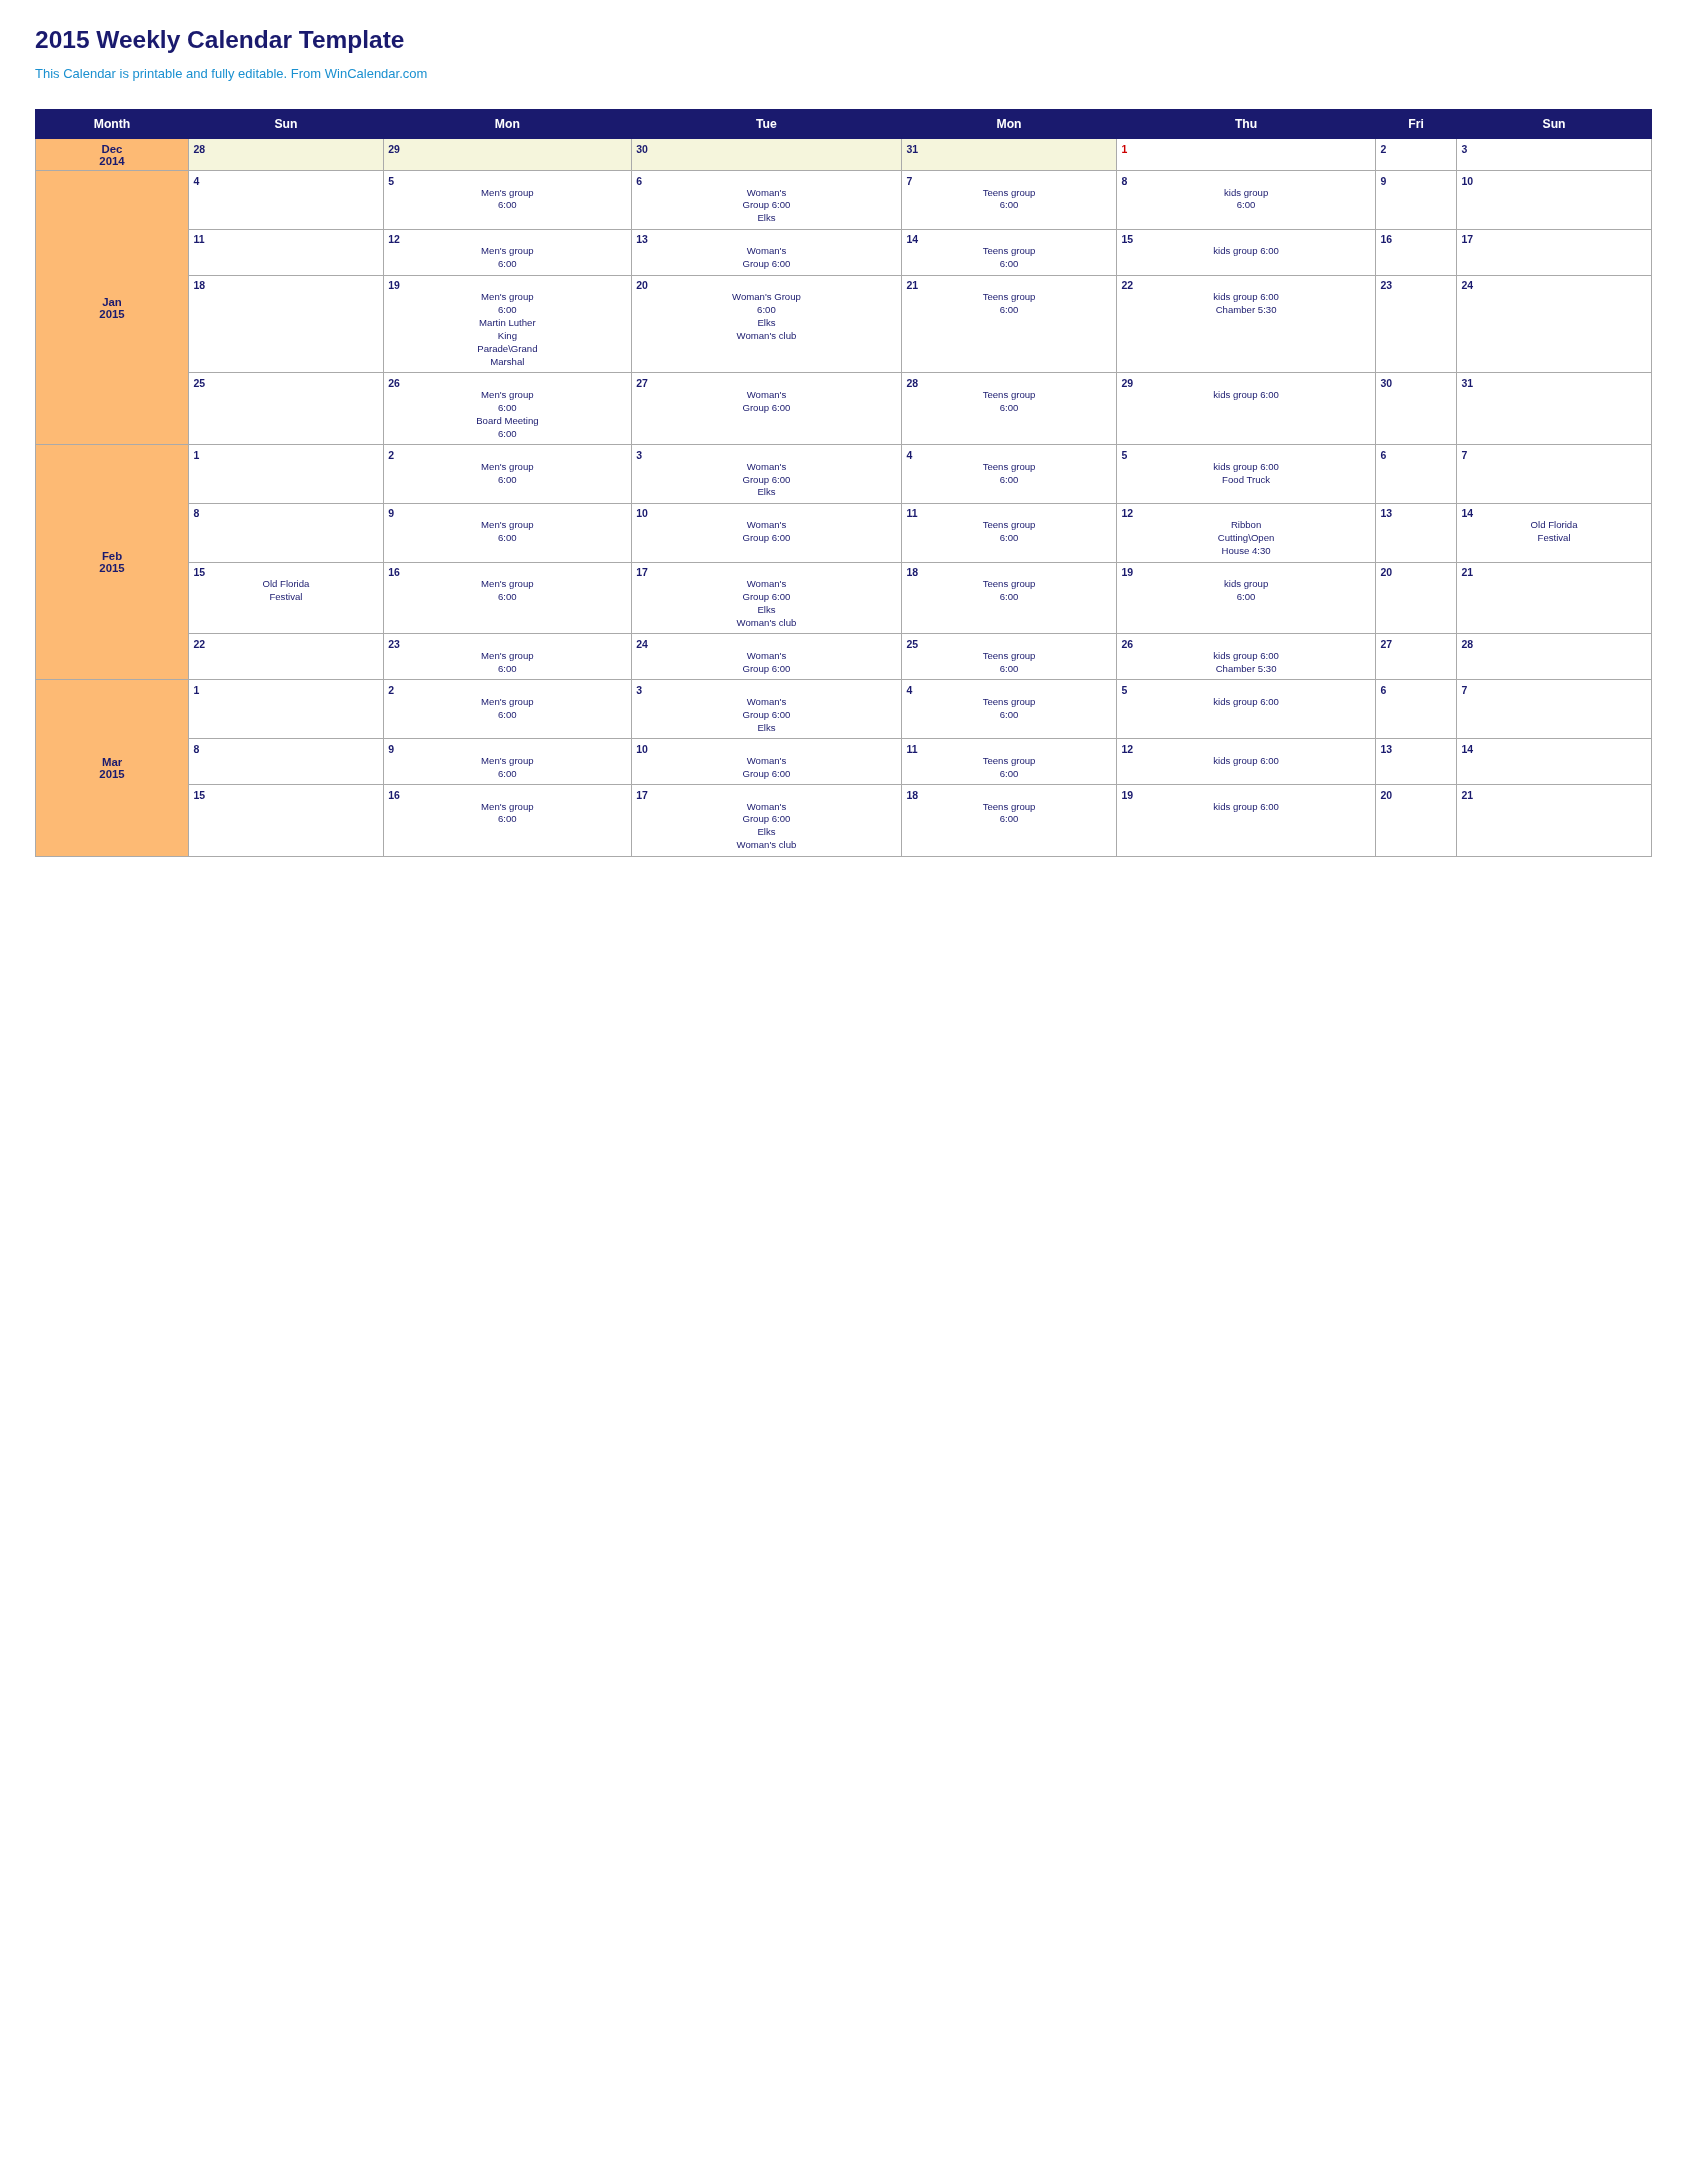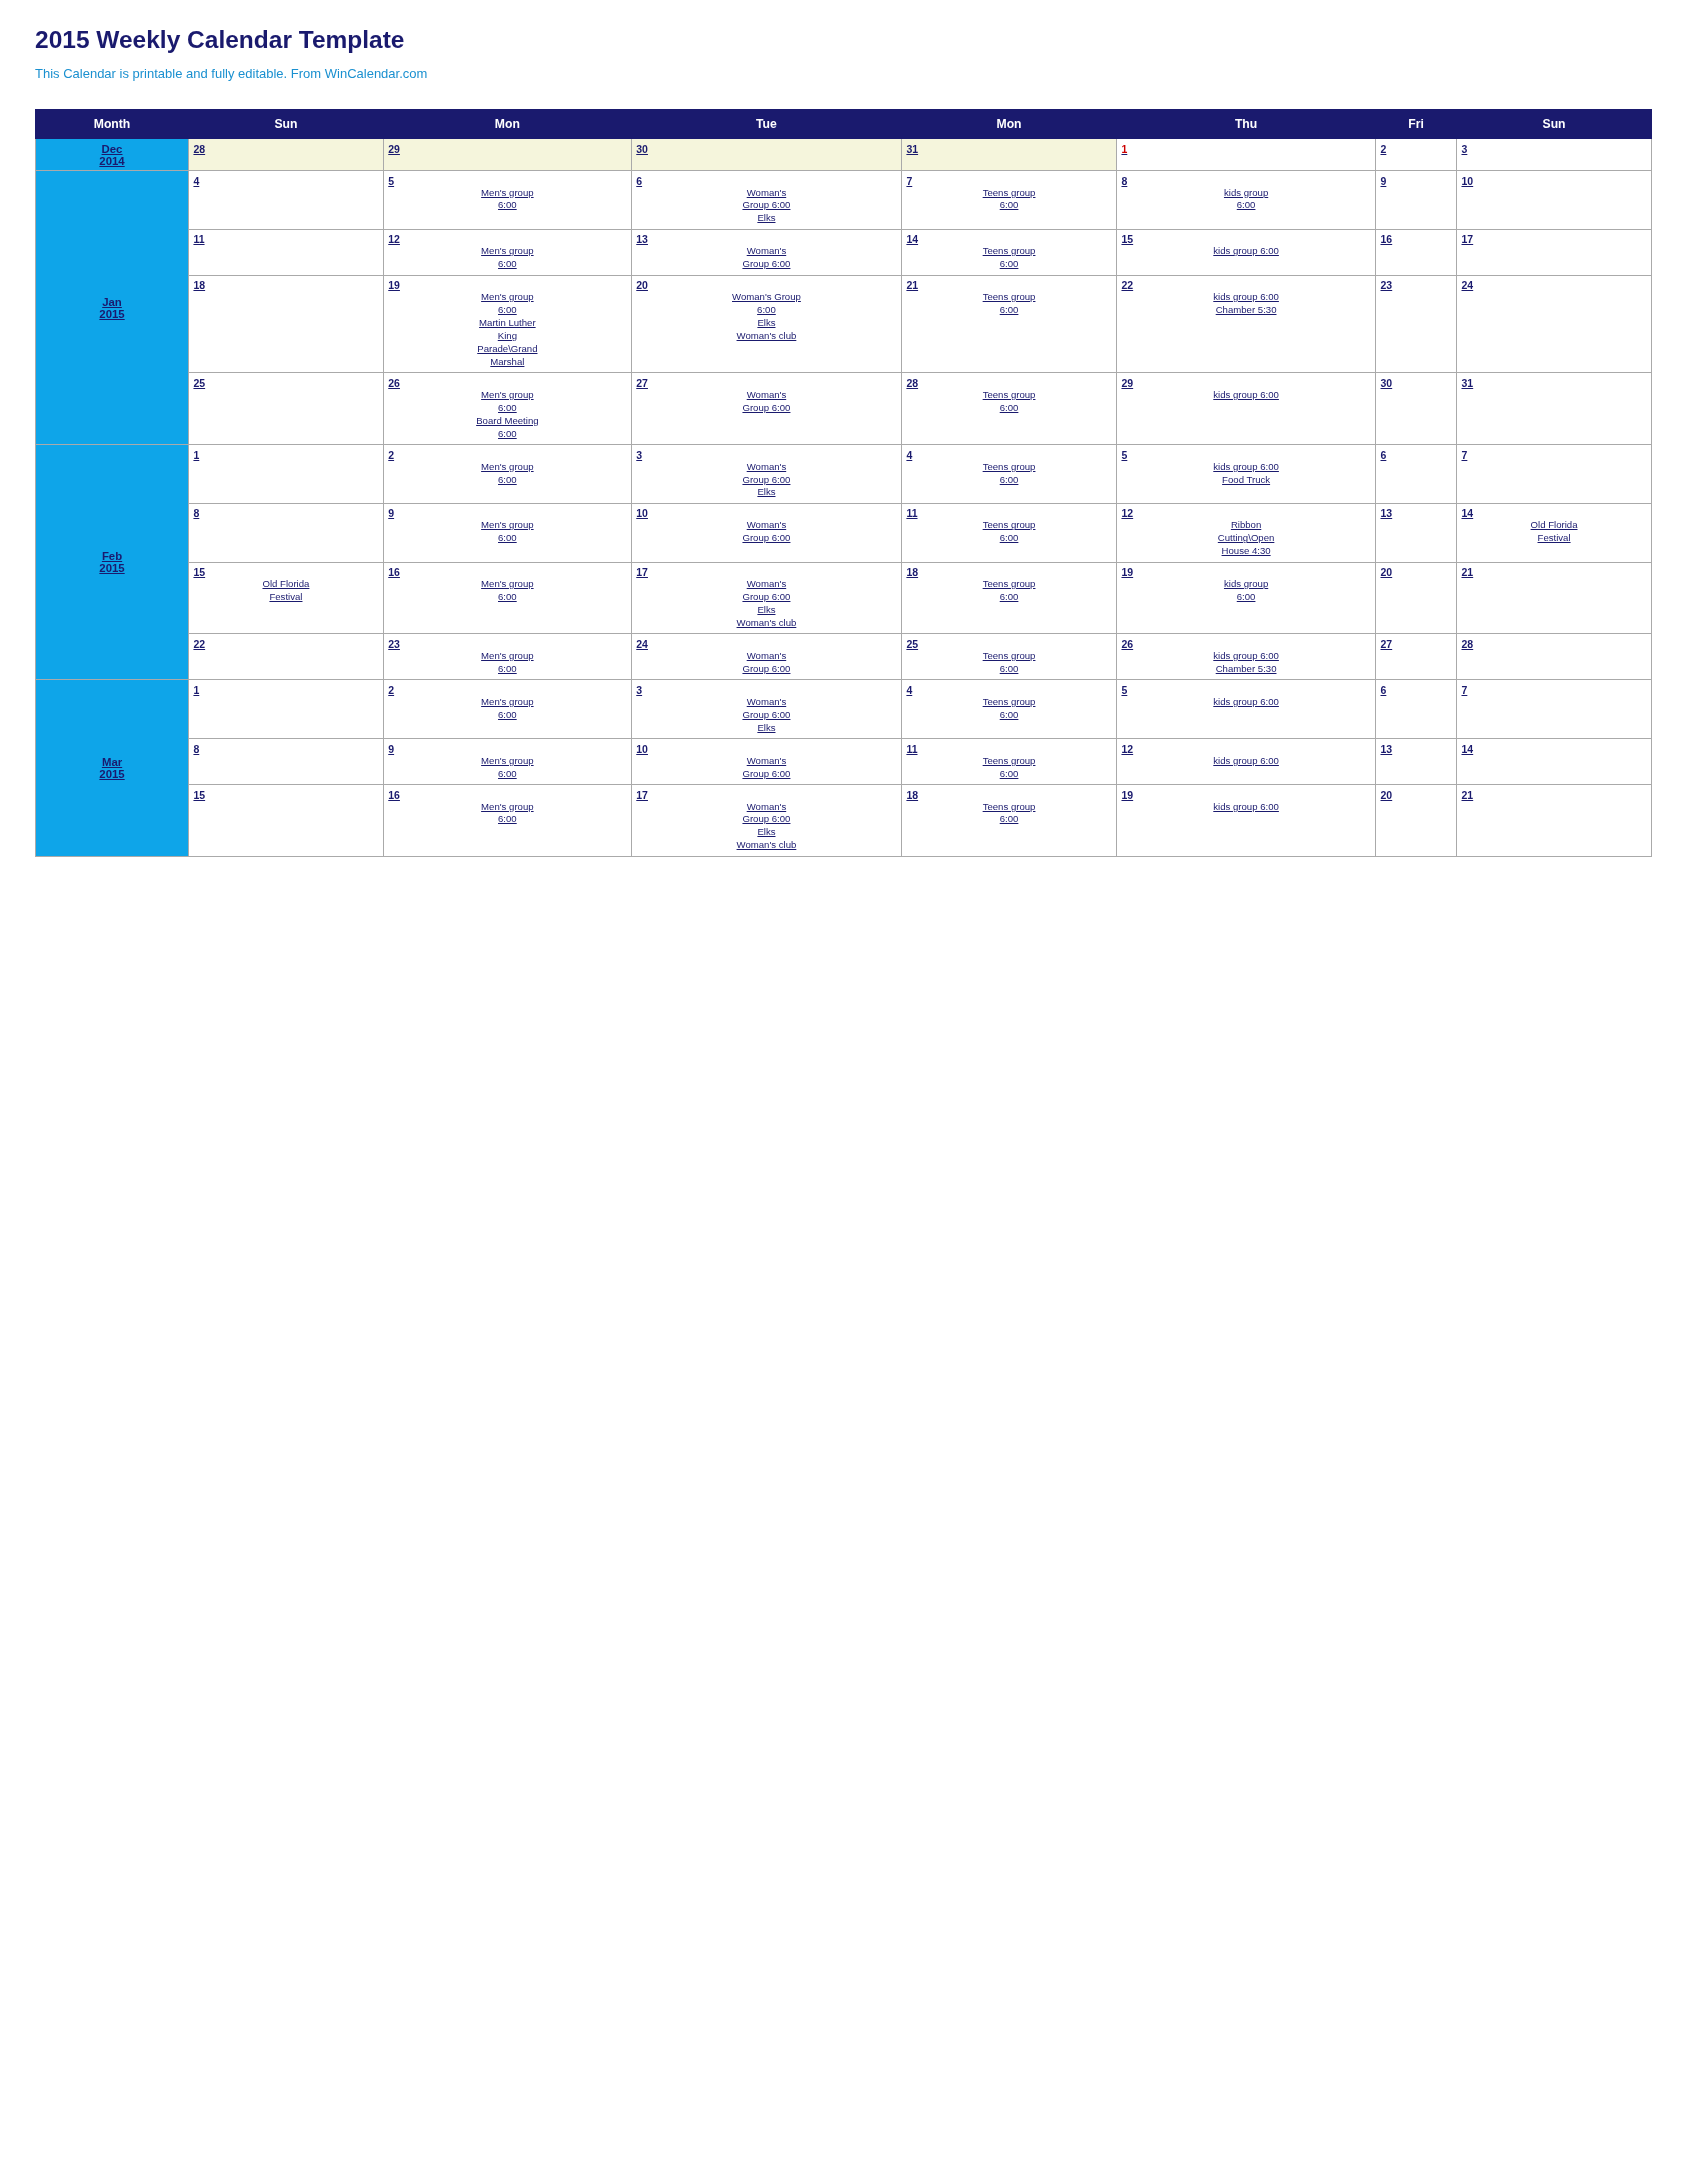--- a/index.html
+++ b/index.html
@@ -17,40 +17,39 @@
     }
     .subtitle {
       font-size: 13px;
       color: #1a90d0;
       margin-bottom: 28px;
     }
     table {
       width: 100%;
       border-collapse: collapse;
       border: 1.7px solid #1a1a6e;
-      text-decoration: underline;
     }
     th {
       background-color: #1a1a6e;
       color: #fff;
       text-align: center;
       padding: 7px 3.5px;
       font-size: 12.2px;
       font-weight: bold;
       border: 0.9px solid #1a1a6e;
     }
     td {
       border: 0.9px solid #aaa;
       vertical-align: top;
       padding: 3.5px 4.4px;
       font-size: 10px;
       min-height: 52px;
     }
     td.month-cell {
-      background: #0ea5e9;
+      background: #fdba74;
       text-align: center;
       font-weight: bold;
       color: #1a1a6e;
       font-size: 11.4px;
       vertical-align: middle;
       border: 0.9px solid #aaa;
     }
     td.empty-cell {
       background: #f5f5dc;
     }

